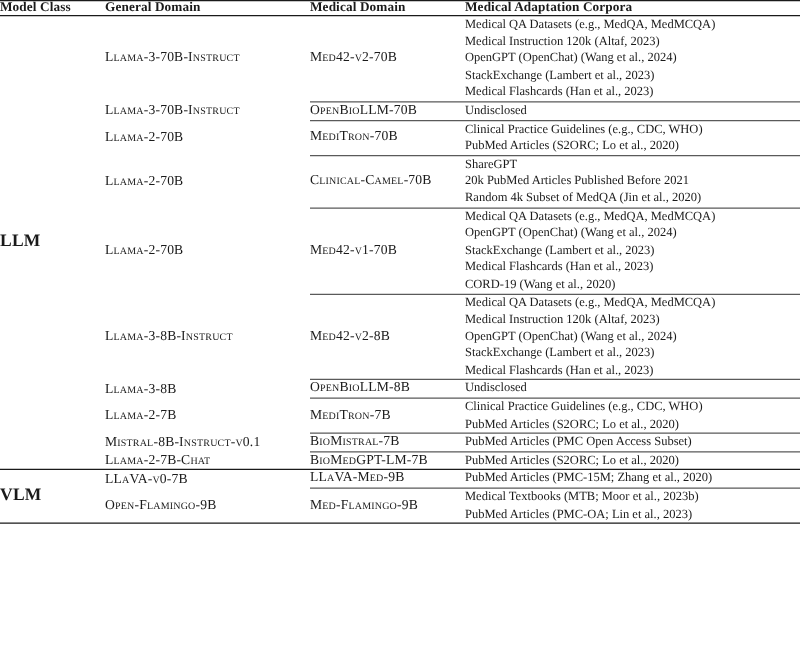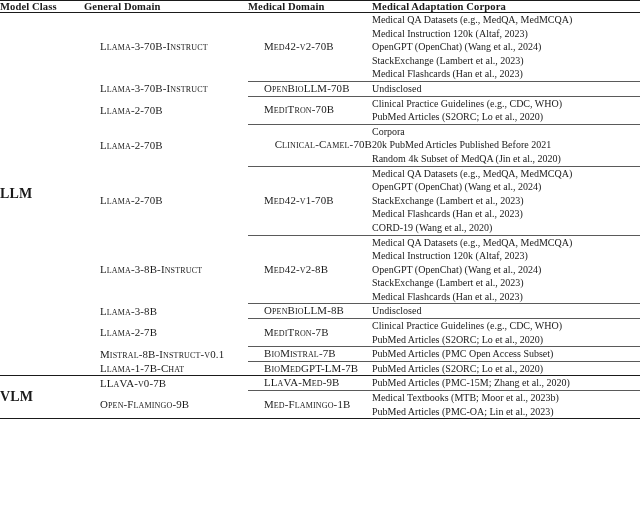--- a/index.html
+++ b/index.html
@@ -76,32 +76,31 @@
     padding-left: 2px;
     white-space: nowrap;
   }
   td.corpora-cell {
     padding-left: 3px;
   }
   .sc {
     font-variant: small-caps;
     font-size: 10.9px;
     letter-spacing: 0.15px;
-    margin-left: 16px;
   }
   .corpus-line {
     line-height: 13.6px;
     white-space: nowrap;
     font-size: 10px;
   }
   .model-line {
     line-height: 13.6px;
   }
   
-  td.medical-cell.tight { padding-left: 0; text-align: right; }
+  td.medical-cell.tight { padding-left: 0; }
 </style>
 </head>
 <body>
 
 <div id="table-wrap">
   <table class="paper-table">
     <colgroup>
       <col class="c-class">
       <col class="c-general">
       <col class="c-medical">
@@ -156,21 +155,21 @@
           </td>
         </tr>
         <tr>
           <td class="nomid"></td>
           <td class="cmidrule" colspan="3"></td>
         </tr>
         <tr>
           <td class="cell model-cell"><span class="sc model-line">Llama-2-70B</span></td>
           <td class="cell medical-cell tight"><span class="sc model-line">Clinical-Camel-70B</span></td>
           <td class="cell corpora-cell">
-            <div class="corpus-line">Corpora</div>
+            <div class="corpus-line">ShareGPT</div>
             <div class="corpus-line">20k PubMed Articles Published Before 2021</div>
             <div class="corpus-line">Random 4k Subset of MedQA (Jin et al., 2020)</div>
           </td>
         </tr>
         <tr>
           <td class="nomid"></td>
           <td class="cmidrule" colspan="3"></td>
         </tr>
         <tr>
           <td class="cell model-cell"><span class="sc model-line">Llama-2-70B</span></td>
@@ -230,21 +229,21 @@
           <td class="cell medical-cell"><span class="sc model-line">BioMistral-7B</span></td>
           <td class="cell corpora-cell">
             <div class="corpus-line">PubMed Articles (PMC Open Access Subset)</div>
           </td>
         </tr>
         <tr>
           <td class="nomid"></td>
           <td class="cmidrule" colspan="3"></td>
         </tr>
         <tr>
-          <td class="cell model-cell"><span class="sc model-line">Llama-1-7B-Chat</span></td>
+          <td class="cell model-cell"><span class="sc model-line">Llama-2-7B-Chat</span></td>
           <td class="cell medical-cell"><span class="sc model-line">BioMedGPT-LM-7B</span></td>
           <td class="cell corpora-cell">
             <div class="corpus-line">PubMed Articles (S2ORC; Lo et al., 2020)</div>
           </td>
         </tr>
         <tr class="rule-thick">
           <td colspan="4"></td>
         </tr>
         <tr>
           <td class="cell class-cell" rowspan="3">VLM</td>
@@ -253,21 +252,21 @@
           <td class="cell corpora-cell">
             <div class="corpus-line">PubMed Articles (PMC-15M; Zhang et al., 2020)</div>
           </td>
         </tr>
         <tr>
           <td class="nomid"></td>
           <td class="cmidrule" colspan="3"></td>
         </tr>
         <tr>
           <td class="cell model-cell"><span class="sc model-line">Open-Flamingo-9B</span></td>
-          <td class="cell medical-cell"><span class="sc model-line">Med-Flamingo-1B</span></td>
+          <td class="cell medical-cell"><span class="sc model-line">Med-Flamingo-9B</span></td>
           <td class="cell corpora-cell">
             <div class="corpus-line">Medical Textbooks (MTB; Moor et al., 2023b)</div>
             <div class="corpus-line">PubMed Articles (PMC-OA; Lin et al., 2023)</div>
           </td>
         </tr>
         <tr class="rule-bottom">
           <td colspan="4"></td>
         </tr>
       </tbody>
   </table>

